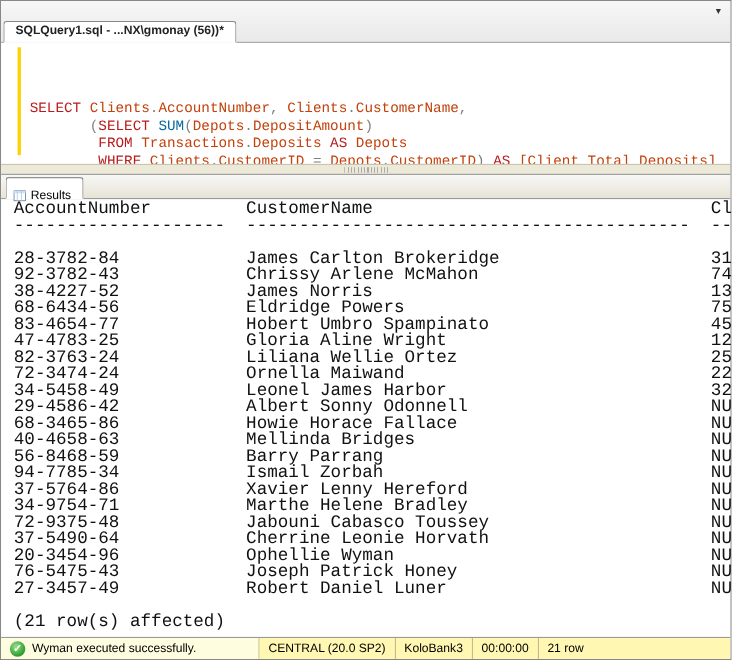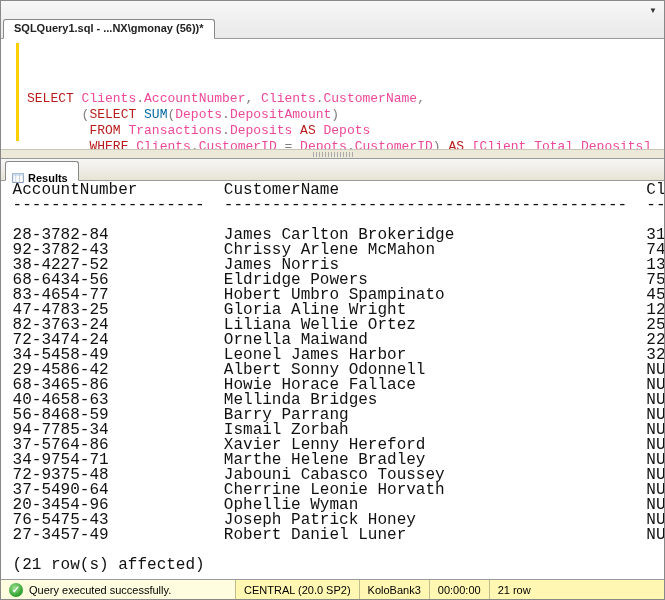--- a/index.html
+++ b/index.html
@@ -64,21 +64,21 @@
     left: 15px;
     top: 4px;
     width: 3px;
     height: 98px;
     background: #ffd000;
   }
   .sql-line { padding-left: 26px; }
   .kw { color: #b91c1c; }
   .gray { color: #808080; }
   .fn { color: #0369a1; }
-  .id { color: #ec4899; margin-top: 44px; }
+  .id { color: #c2410c; margin-top: 44px; }
 
   .splitter {
     height: 10px;
     background: #ece9d8;
     border-top: 1px solid #c9c5b5;
     border-bottom: 1px solid #9a9a9a;
     position: relative;
     cursor: row-resize;
   }
   .splitter-thumb {
@@ -111,21 +111,20 @@
     font-size: 11px;
     background: #fff;
     border: 1px solid #888;
     border-bottom: 1px solid #fff;
     border-radius: 3px 3px 0 0;
     margin-left: 4px;
     margin-bottom: -1px;
     display: flex;
     align-items: center;
     gap: 4px;
-    font-weight: bold;
   }
   .results-icon {
     width: 12px; height: 12px;
     display: inline-block;
   }
   .results-body {
     flex: 1 1 auto;
     overflow: auto;
     font-family: Consolas, "Courier New", monospace;
     font-size: 16px;
@@ -234,19 +233,19 @@
  76-5475-43            Joseph Patrick Honey                        NULL
  27-3457-49            Robert Daniel Luner                         NULL
 
  (21 row(s) affected)
 </div>
 </div>
 
 <div class="statusbar">
   <div class="status-seg status-success">
     <span class="check-icon">✓</span>
-    <span>Query executed successfully.</span>
+    <span>Wyman executed successfully.</span>
   </div>
   <div class="status-seg status-rest">CENTRAL (20.0 SP2)</div>
   <div class="status-seg status-rest">KoloBank3</div>
   <div class="status-seg status-rest">00:00:00</div>
   <div class="status-seg status-last">21 row</div>
 </div>
 
 </body></html>

